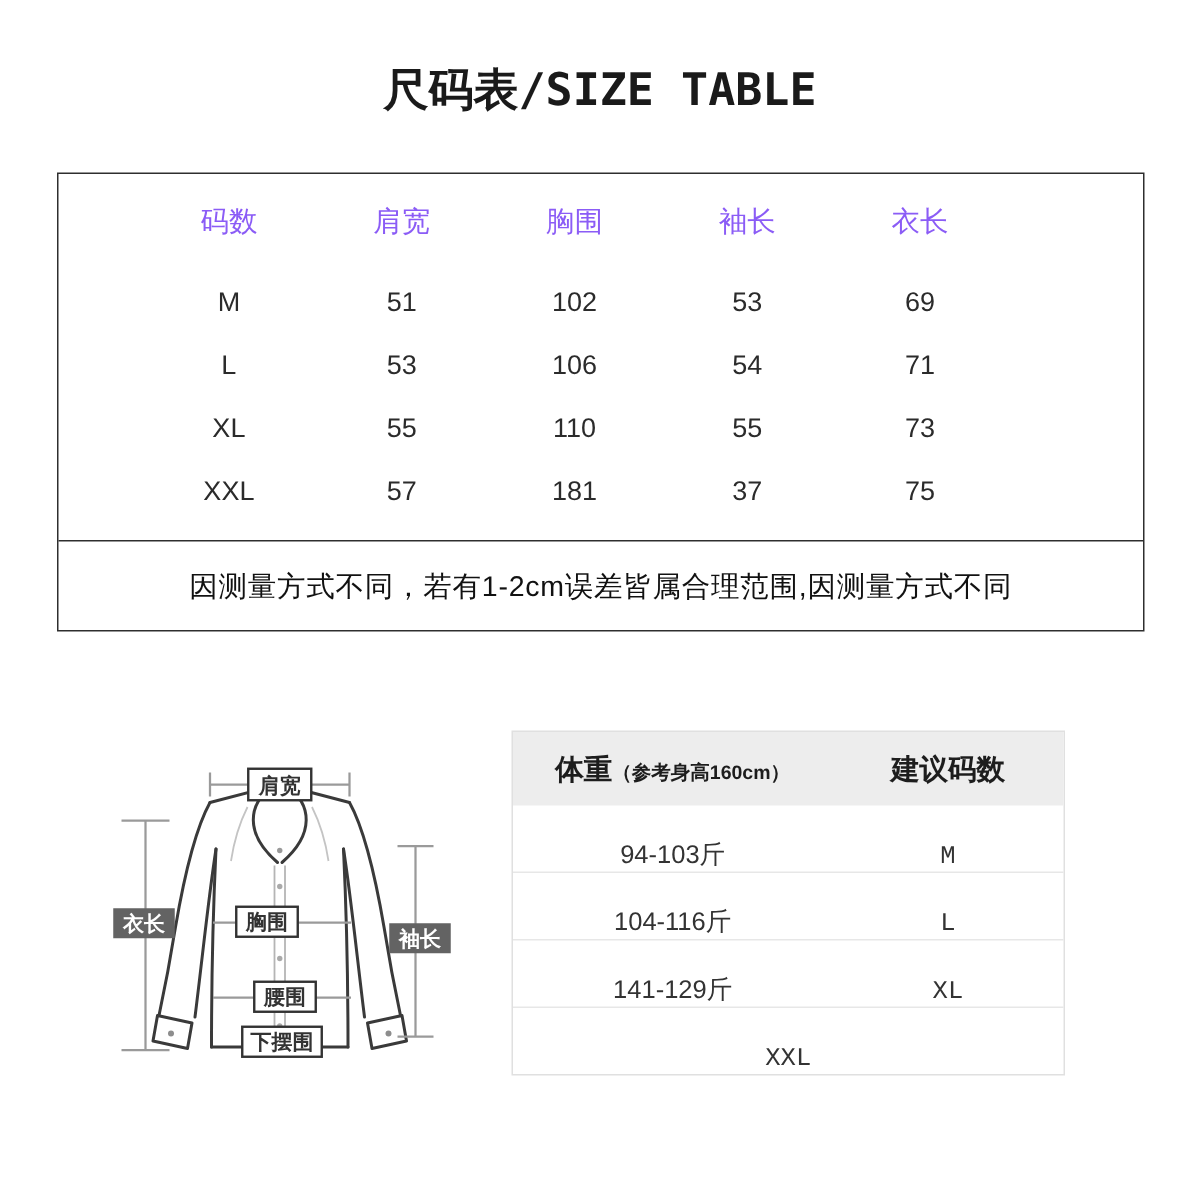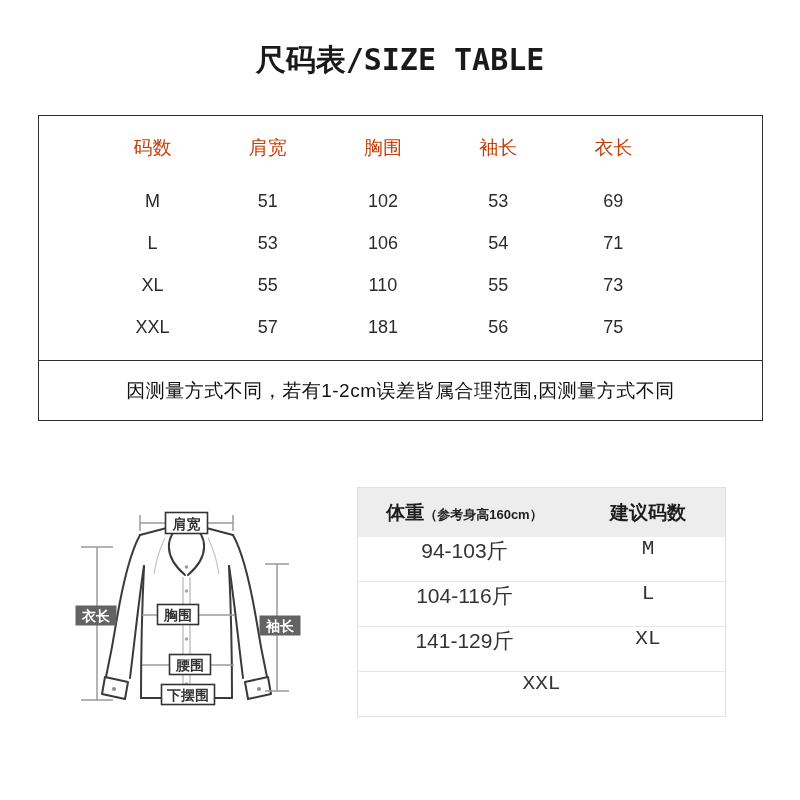--- a/index.html
+++ b/index.html
@@ -8,37 +8,37 @@
 
   
   .title{position:absolute;top:40px;left:0;width:800px;text-align:center;
     font-family:"DejaVu Sans Mono","Liberation Mono",monospace;
     font-size:30px;font-weight:700;letter-spacing:0px;color:#1a1a1a;}
 
   
   .size-box{position:absolute;left:38px;top:115px;width:723px;height:304px;
     border:1px solid var(--table-border,#2e2e2e);background:#fff;}
   table.size-grid{border-collapse:collapse;margin-left:56px;margin-top:0;width:576px;table-layout:fixed;}
-  table.size-grid th{height:62px;font-size:19px;font-weight:400;text-align:center;color:#c2410c;}
+  table.size-grid th{height:62px;font-size:19px;font-weight:400;text-align:center;color:#8b5cf6;}
   table.size-grid td{height:40px;font-size:18px;font-weight:400;text-align:center;color:#2b2b2b;}
   .note-row{position:absolute;left:0;right:0;bottom:0;height:59px;
     border-top:1px solid var(--table-border,#2e2e2e);
     display:flex;align-items:center;justify-content:center;
     font-size:19px;color:#111;letter-spacing:.5px;}
 
   
-  .weight-box{position:absolute;left:357px;top:487px;width:367px;
+  .weight-box{position:absolute;left:341px;top:487px;width:367px;
     border:1px solid var(--weight-border,#e0e0e0);background:#fff;}
   .w-header{display:flex;height:49px;background:var(--weight-header-bg,#ededed);align-items:center;}
   .w-c1{flex:0 0 58%;text-align:center;}
   .w-c2{flex:1;text-align:center;font-family:Liberation Mono, monospace;}
   .w-header .main{font-size:19px;font-weight:700;color:#1d1d1d;}
   .w-header .sub{font-size:13px;font-weight:700;color:#1d1d1d;}
   .w-header .size-col{font-size:19px;font-weight:700;color:#1d1d1d;}
-  .w-row{display:flex;height:44px;align-items:flex-start;font-size:21px;color:#333;}
+  .w-row{display:flex;height:44px;align-items:flex-end;font-size:17px;color:#333;}
   .w-row + .w-row{border-top:1px solid #e7e7e7;}
   .w-row .w-c1,.w-row .w-c2{font-weight:400;}
 
   
   .diagram{position:absolute;left:45px;top:478px;width:300px;height:285px;}
   .diagram svg{display:block;}
   .meas{stroke:#9a9a9a;stroke-width:1.5;fill:none;}
   .outline{stroke:#3a3a3a;stroke-width:2;fill:#ffffff;stroke-linejoin:round;stroke-linecap:round;}
   .seam{stroke:#c4c4c4;stroke-width:1.2;fill:none;}
   .placket{stroke:#b5b5b5;stroke-width:1.2;fill:none;}
@@ -84,21 +84,21 @@
           <td>XL</td>
           <td>55</td>
           <td>110</td>
           <td>55</td>
           <td>73</td>
         </tr>
         <tr>
           <td>XXL</td>
           <td>57</td>
           <td>181</td>
-          <td>56</td>
+          <td>37</td>
           <td>75</td>
         </tr>
       </tbody>
     </table>
     <div class="note-row">因测量方式不同，若有1-2cm误差皆属合理范围,因测量方式不同</div>
   </div>
 
   <div class="diagram">
     <svg width="300" height="285" viewBox="0 0 300 285">
 

